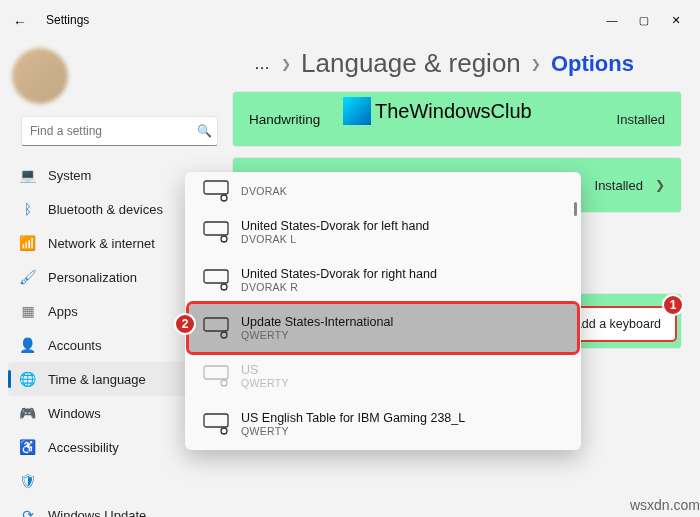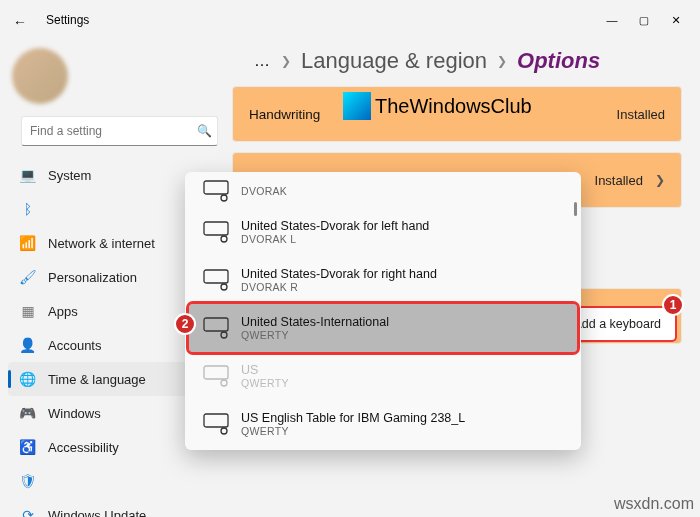--- a/index.html
+++ b/index.html
@@ -29,24 +29,24 @@
   .nav-item.active::before { content:""; position:absolute; left:0; top:8px; bottom:8px; width:3px; background:#0067c0; border-radius:2px; }
   
   .ic-system { color:#777; } .ic-bt{color:#1a7fd4;} .ic-net{color:#1a7fd4;} .ic-pers{color:#1a7fd4;}
   .ic-apps{color:#777;} .ic-acc{color:#2aa05a;} .ic-time{color:#e9a54b;} .ic-game{color:#777;}
   .ic-access{color:#1a7fd4;} .ic-priv{color:#1a7fd4;} .ic-upd{color:#1a7fd4;}
   
   .main { flex:1; padding: 0 18px 0 2px; position: relative; }
   .crumbs { display:flex; align-items:center; gap:10px; color:#555; padding: 8px 0 12px 22px; }
   .crumbs .ell { font-size:16px; color:#000; letter-spacing:1px; }
   .crumbs .sep { color:#888; font-size:12px; }
-  .crumb-lr { font-size:22px; color:#555; }
-  .crumb-opt { font-size:22px; font-weight:600; color:#701a75;font-style:italic; }
-  
-  .card { background:#fdba74; border:1px solid #e7e7e7; border-radius:4px; margin-bottom:10px; }
+  .crumb-lr { font-size:26px; color:#555; }
+  .crumb-opt { font-size:22px; font-weight:600; color:#1d4ed8; }
+  
+  .card { background:#86efac; border:1px solid #e7e7e7; border-radius:4px; margin-bottom:10px; }
   .row { display:flex; align-items:center; height:54px; padding:0 16px; }
   .row .rlabel { font-size:13.5px; color:#111; }
   .row .status { margin-left:auto; font-size:13px; color:#222; }
   .chev { margin-left:12px; color:#555; font-size:12px; }
   
   .logo-wrap { position:absolute; left:110px; top:5px; display:flex; align-items:center; gap:4px; pointer-events:none; }
   .logo-sq { width:28px; height:28px; background:linear-gradient(135deg,#00e0ff,#0067c0); transform:rotate(0deg); }
   .logo-txt { font-size:20px; color:#000; }
   
   .kb-card .row2 { display:flex; align-items:center; height:54px; padding:0 16px; }
@@ -66,21 +66,21 @@
   .pop-item.dis .kb-name,.pop-item.dis .kb-sub{color:#bbb;}
   .pop-scroll { position:absolute; right:4px; top:30px; width:3px; height:14px; background:#888; border-radius:2px; }
   
   .badge { position:absolute; width:22px; height:22px; background:#d02929; border:2px solid #fff; border-radius:50%; color:#fff; font-size:12px; font-weight:600; display:flex; align-items:center; justify-content:center; z-index:10; }
   .badge1 { right:16px; top:254px; }
   .badge2 { left:-56px; top:273px; }
   
   .help { display:flex; align-items:center; gap:8px; color:#0067c0; font-size:13px; padding:10px 0 0 18px; }
   .help .hicon{font-size:14px;}
   
-  .attrib { position:absolute; right:6px; bottom:4px; font-size:16px; color:#666; }
+  .attrib { position:absolute; right:0; bottom:4px; font-size:14px; color:#666; }
 </style>
 </head>
 <body>
 
 <div class="titlebar">
   <div class="back-btn">←</div>
   <div class="title">Settings</div>
   <div class="win-controls">
     <div class="wc">—</div>
     <div class="wc">▢</div>
@@ -99,20 +99,21 @@
         <div class="sicon">🔍</div>
       </div>
     </div>
     <div class="nav">
       <div class="nav-item">
           <span class="nicon ic-system">💻</span>
           <span>System</span>
         </div>
       <div class="nav-item">
           <span class="nicon ic-bt">ᛒ</span>
+          <span>Bluetooth &amp; devices</span>
         </div>
       <div class="nav-item">
           <span class="nicon ic-net">📶</span>
           <span>Network &amp; internet</span>
         </div>
       <div class="nav-item">
           <span class="nicon ic-pers">🖌</span>
           <span>Personalization</span>
         </div>
       <div class="nav-item">
@@ -236,21 +237,21 @@
             <div class="kb-name">United States-Dvorak for right hand</div>
             <div class="kb-sub">DVORAK R</div>
           </div>
       </div>
       <div class="pop-item hl">
         <svg class="kb-icon kb-svg" viewBox="0 0 26 22">
             <rect x="1" y="1" width="24" height="13" rx="2"></rect>
             <circle cx="21" cy="18" r="3"></circle>
           </svg>
         <div>
-            <div class="kb-name">United States-International</div>
+            <div class="kb-name">Update States-International</div>
             <div class="kb-sub">QWERTY</div>
           </div>
       </div>
       <div class="pop-item dis">
         <svg class="kb-icon kb-svg dis" viewBox="0 0 26 22">
             <rect x="1" y="1" width="24" height="13" rx="2"></rect>
             <circle cx="21" cy="18" r="3"></circle>
           </svg>
         <div>
             <div class="kb-name">US</div>

